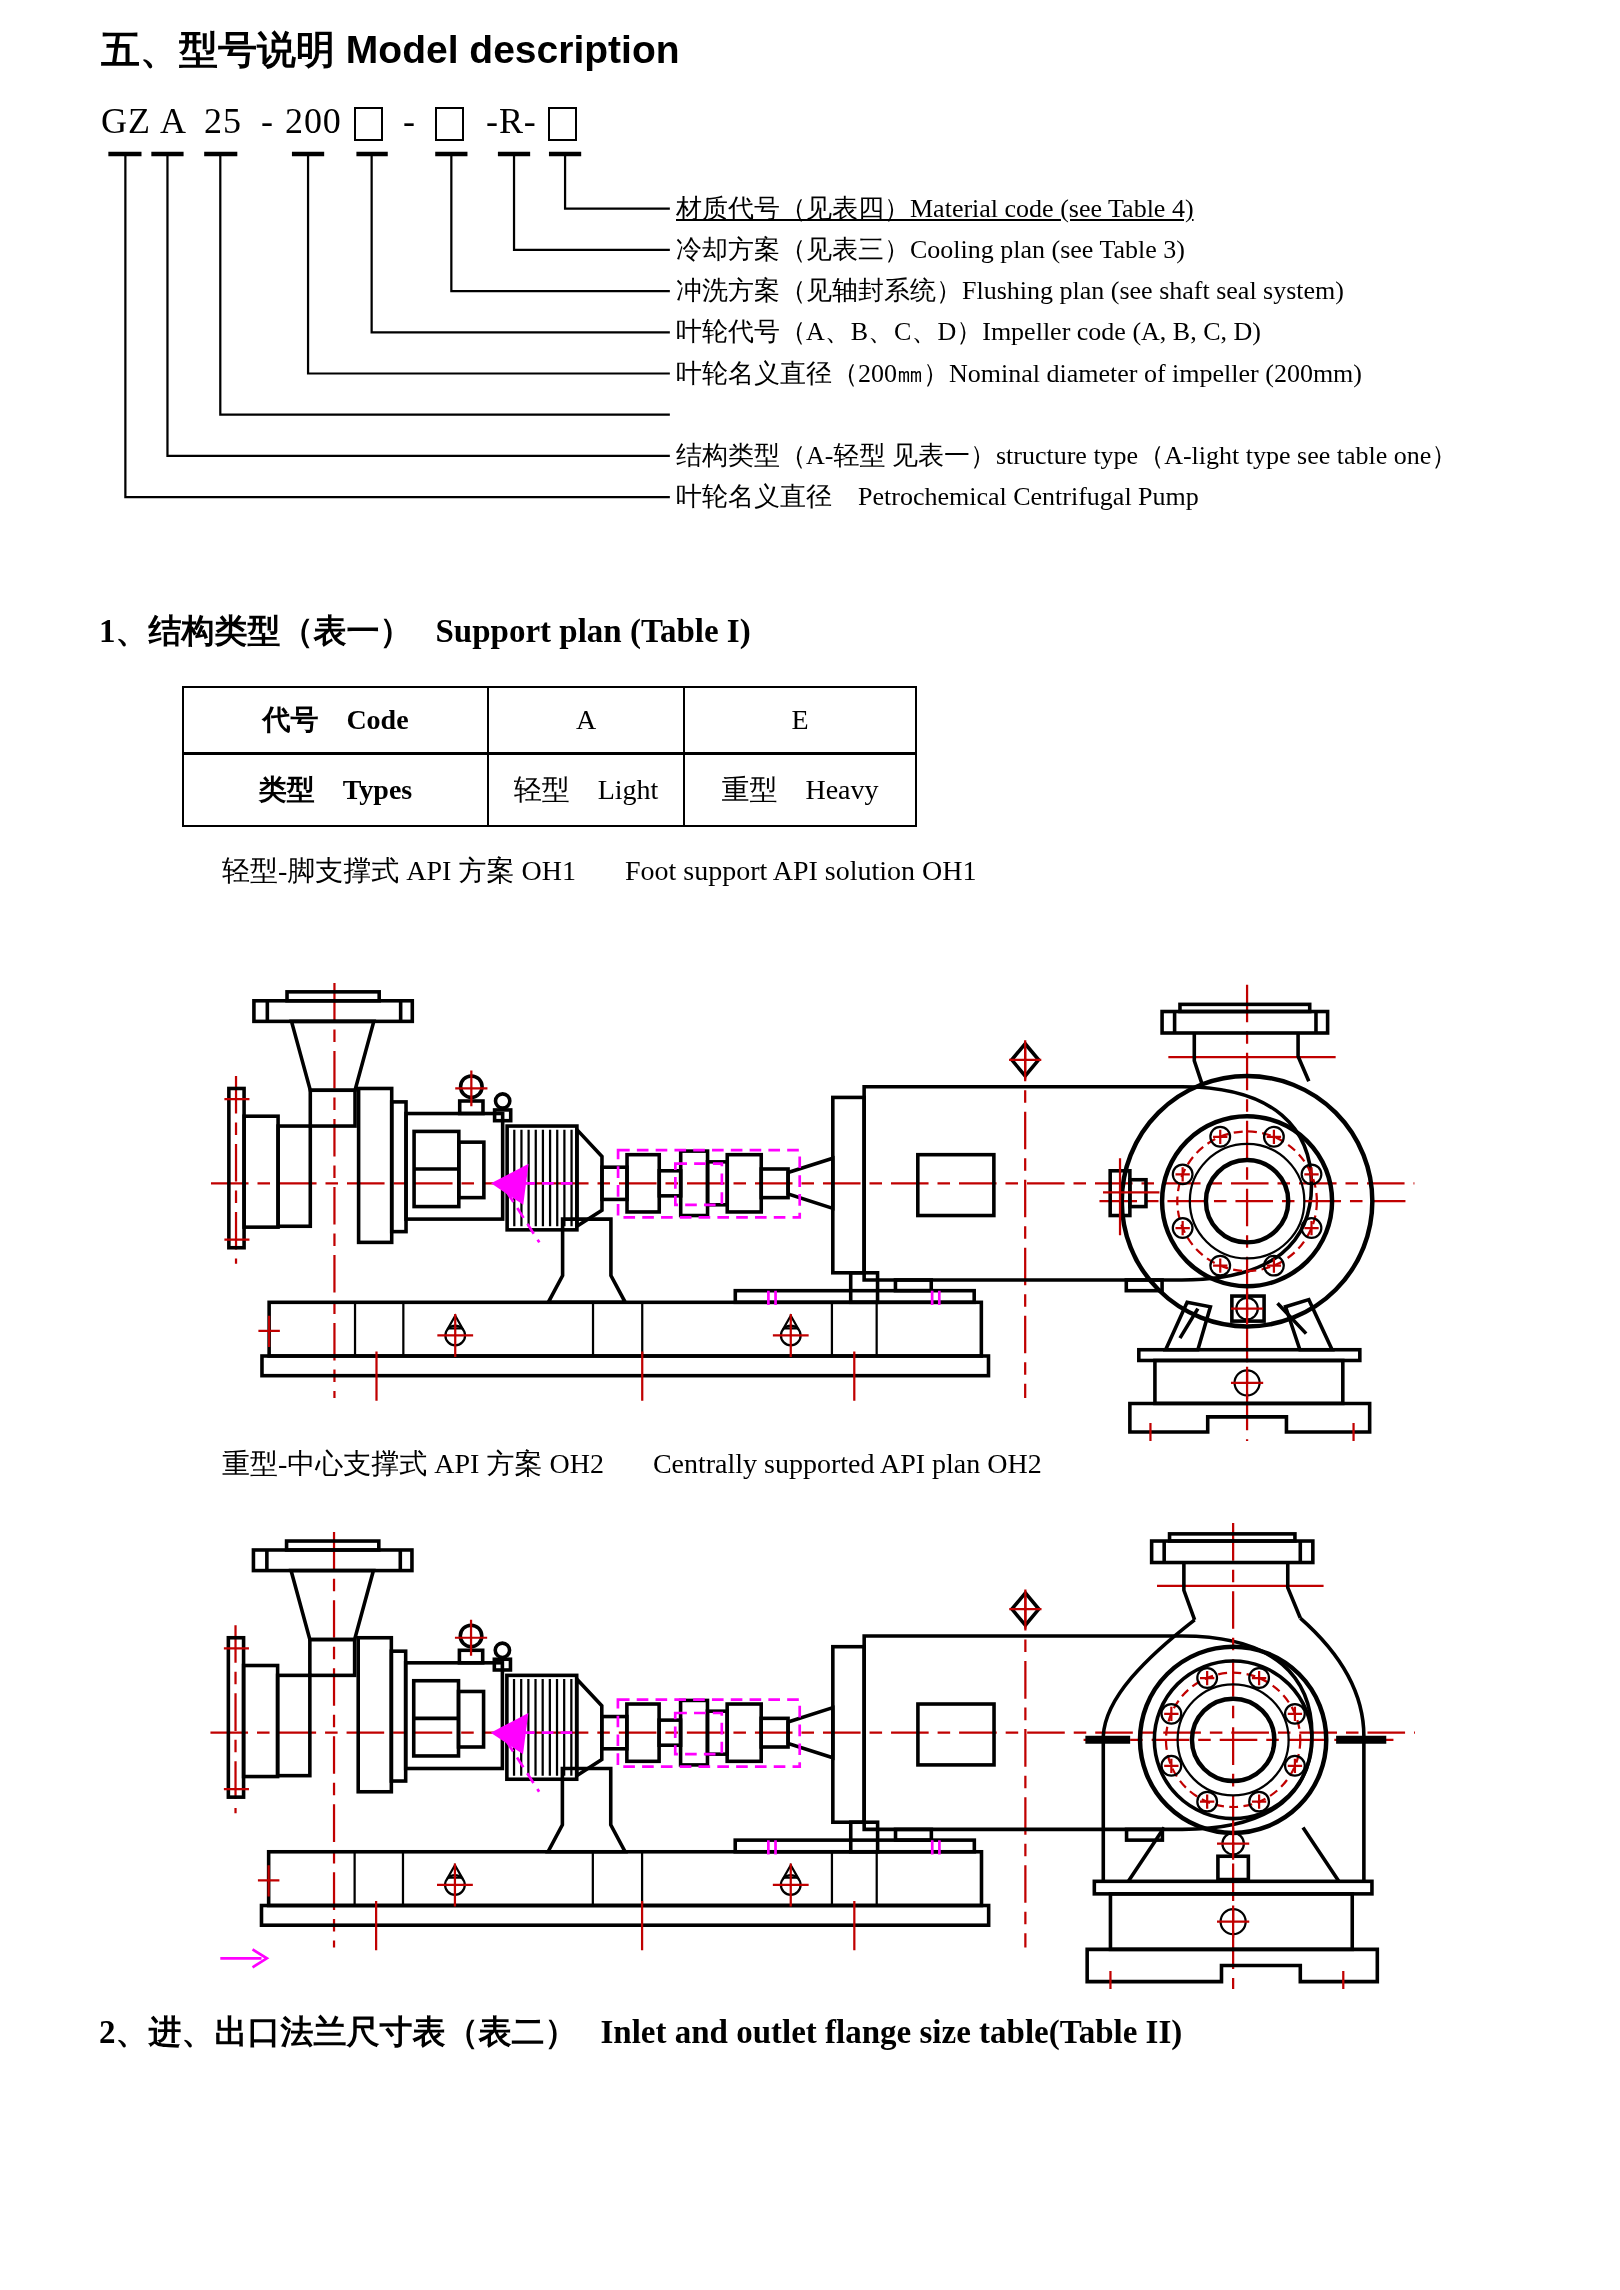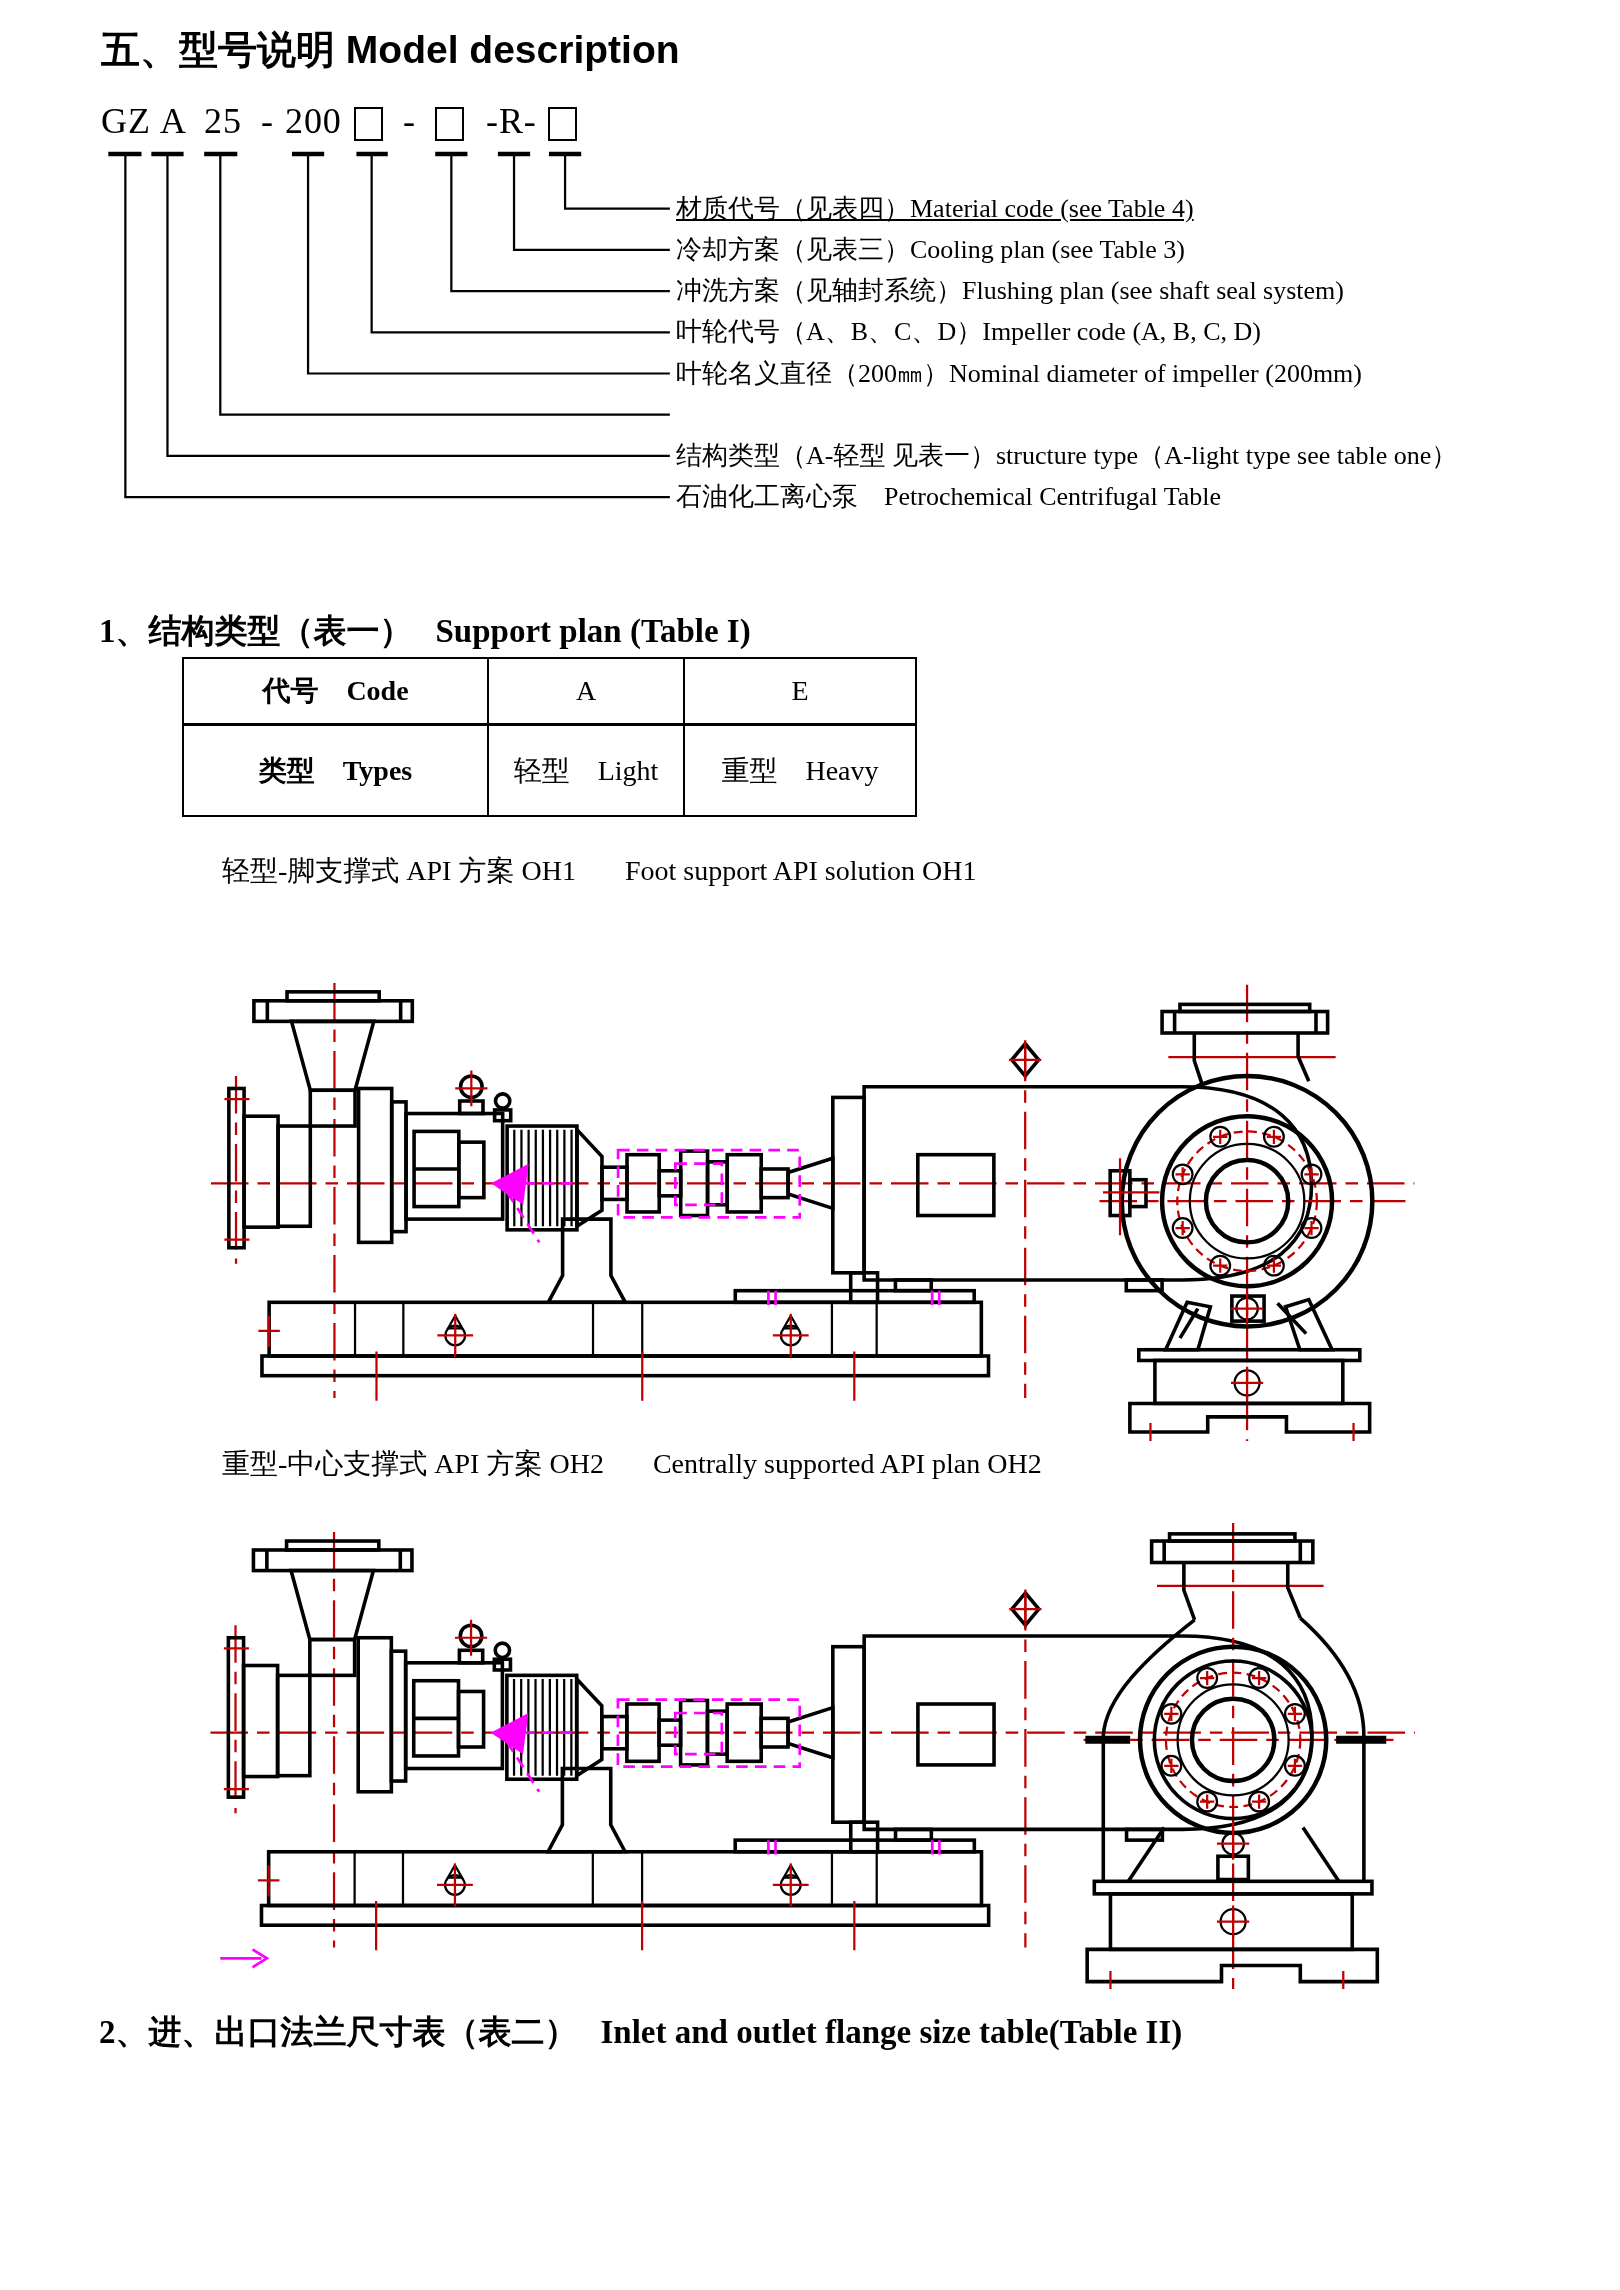--- a/index.html
+++ b/index.html
@@ -7,21 +7,21 @@
         font-family:"Liberation Serif",serif;color:#000;}
   .abs{position:absolute;white-space:nowrap;}
   .title{font-family:"Liberation Sans",sans-serif;font-weight:700;font-size:39px;text-align:right;}
   .codeTok{font-size:36px;letter-spacing:0.9px;}
   .codeBox{position:absolute;width:25px;height:30px;border:2.7px solid #000;}
   .lbl{font-size:26px;}
   .secHead{font-size:33px;font-weight:700;margin-top:20px;}
   .secHead .zh{font-family:"Liberation Sans",sans-serif;}
   .secHead .en{font-family:"Liberation Serif",serif;margin-left:23px;}
   .secHead .num{font-family:"Liberation Serif",serif;}
-  .tbl{position:absolute;left:182px;top:657px;width:735px;height:160px;
+  .tbl{position:absolute;left:182px;top:686px;width:735px;height:141px;
        border:2.7px solid #000;display:grid;grid-template-columns:303px 196px 1fr;
        grid-template-rows:64px 1fr;box-sizing:border-box;}
   .cell{display:flex;align-items:center;justify-content:center;font-size:28px;
         border-left:2.7px solid #000;box-sizing:border-box;}
   .cell.first{border-left:none;}
   .cell.r2{border-top:3.6px solid #000;}
   .cell b{font-weight:700;}
   .cell .sp{margin-left:28px;}
   .cap{font-size:28px;margin-left:23px;}
   .cap .en{margin-left:49px;}
@@ -69,21 +69,21 @@
       <path d="M140,174 V555 H748"></path>
     </g>
   </svg>
 
   <span class="abs lbl" style="left:676px;top:191px;text-decoration:underline;">材质代号（见表四）Material code (see Table 4)</span>
   <span class="abs lbl" style="left:676px;top:232px;">冷却方案（见表三）Cooling plan (see Table 3)</span>
   <span class="abs lbl" style="left:676px;top:314px;">叶轮代号（A、B、C、D）Impeller code (A, B, C, D)</span>
   <span class="abs lbl" style="left:676px;top:273px;">冲洗方案（见轴封系统）Flushing plan (see shaft seal system)</span>
   <span class="abs lbl" style="left:676px;top:356px;">叶轮名义直径（200㎜）Nominal diameter of impeller (200mm)</span>
   <span class="abs lbl" style="left:676px;top:438px;">结构类型（A-轻型 见表一）structure type（A-light type see table one）</span>
-  <span class="abs lbl" style="left:676px;top:479px;">石油化工离心泵　Petrochemical Centrifugal Table</span>
+  <span class="abs lbl" style="left:676px;top:479px;">叶轮名义直径　Petrochemical Centrifugal Pump</span>
 
   <div class="abs secHead" style="left:99px;top:589px;">
     <span class="num">1、</span><span class="zh">结构类型（表一）</span><span class="en">Support plan (Table I)</span>
   </div>
 
   <div class="tbl">
     <div class="cell first">
         <b>代号</b>
         <b class="sp">Code</b>
       </div>

